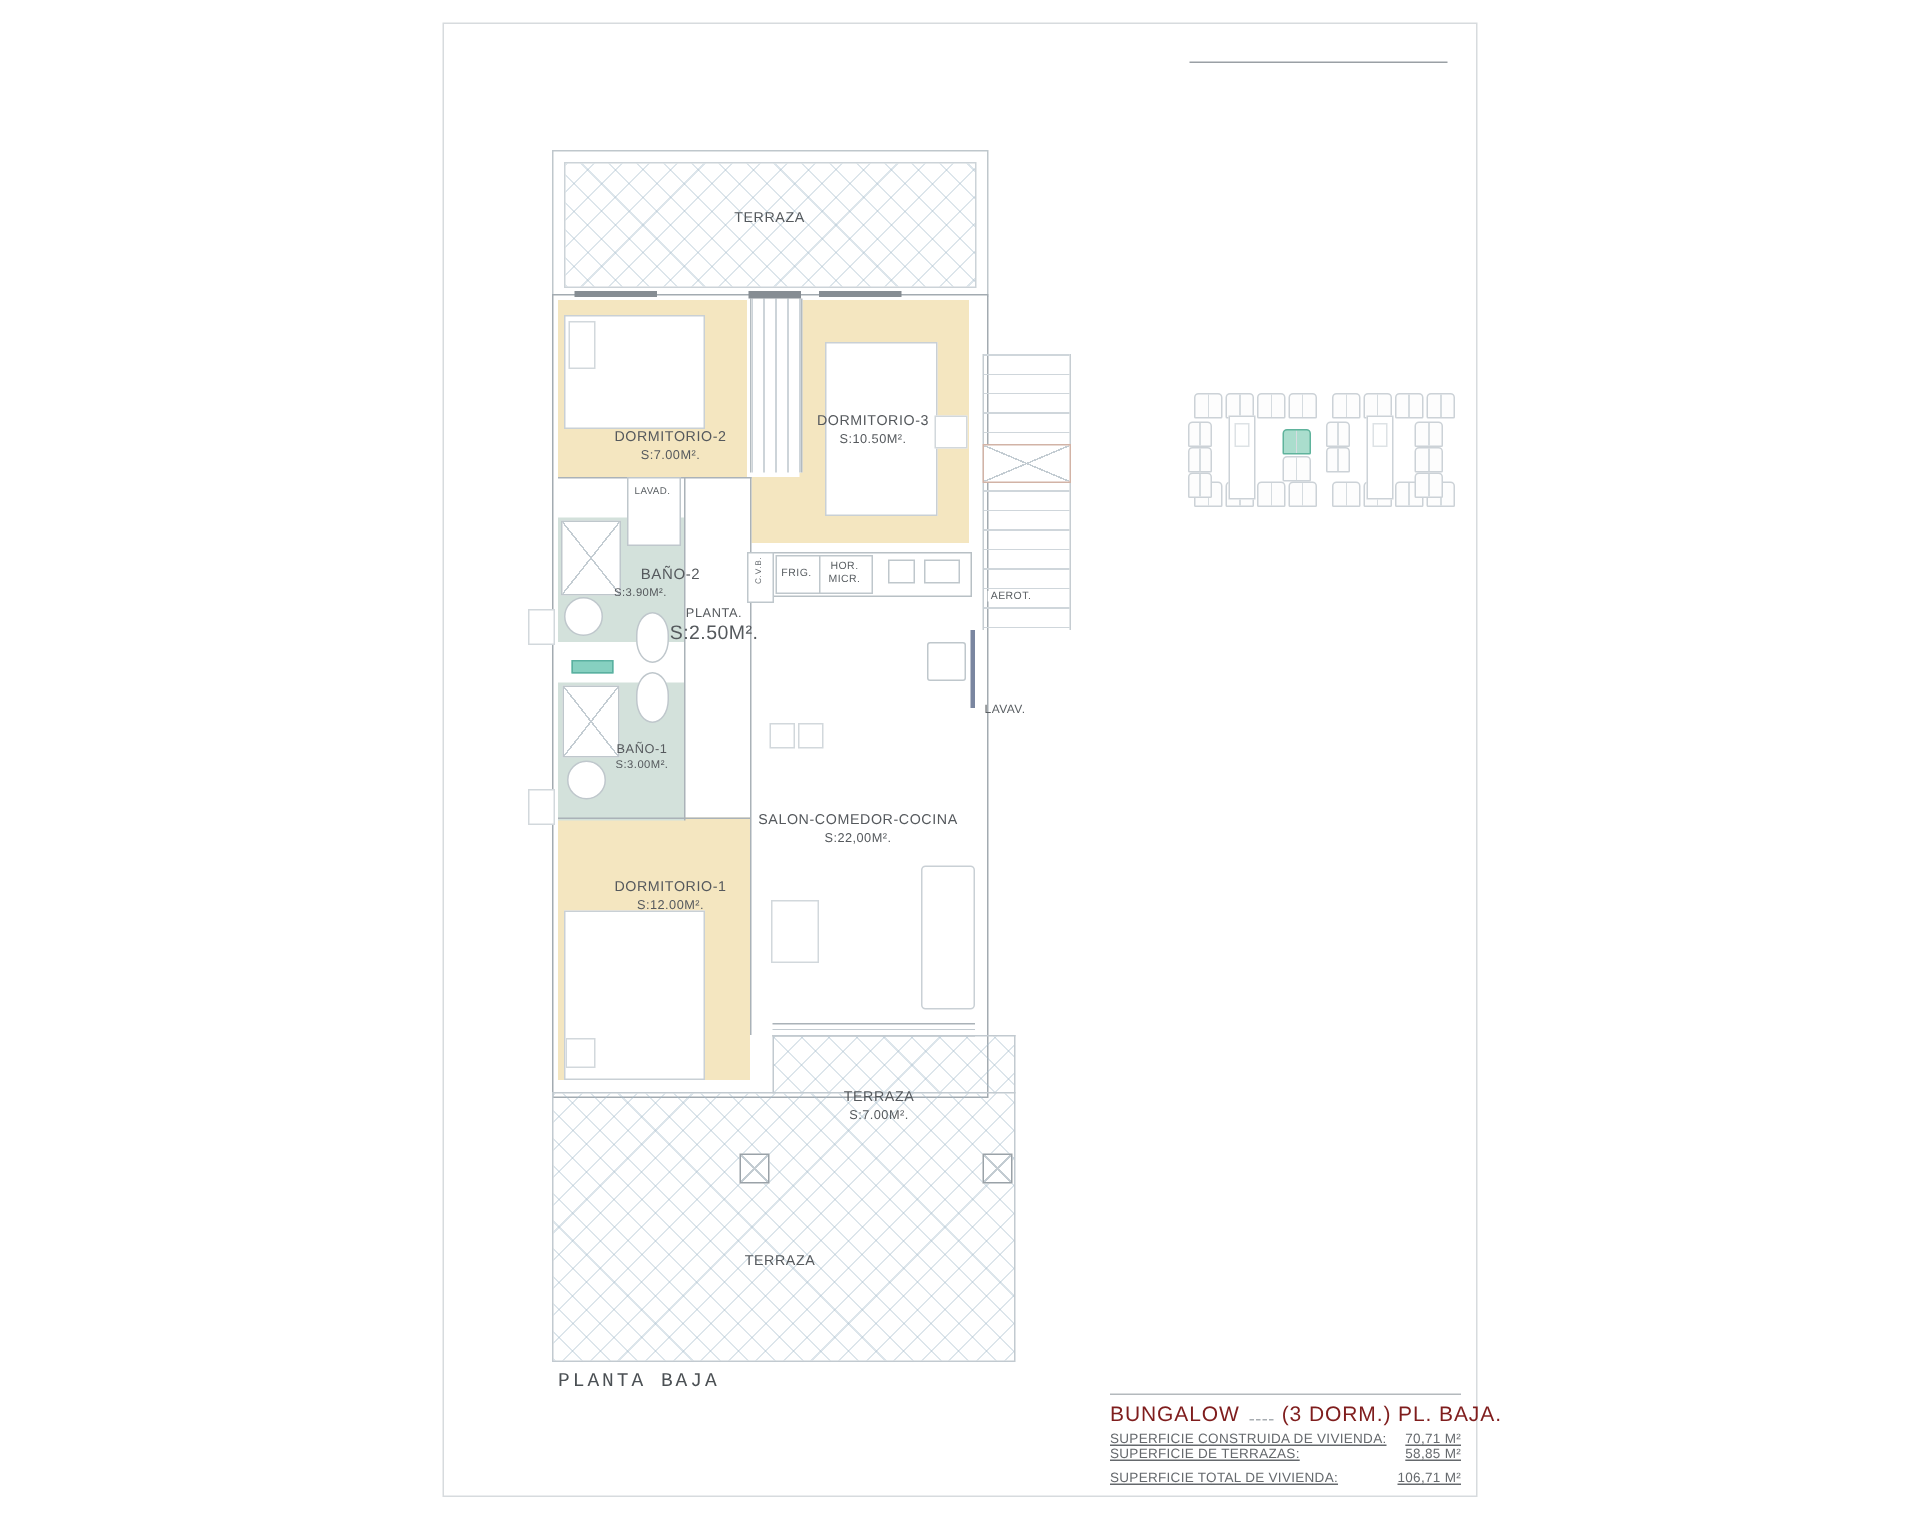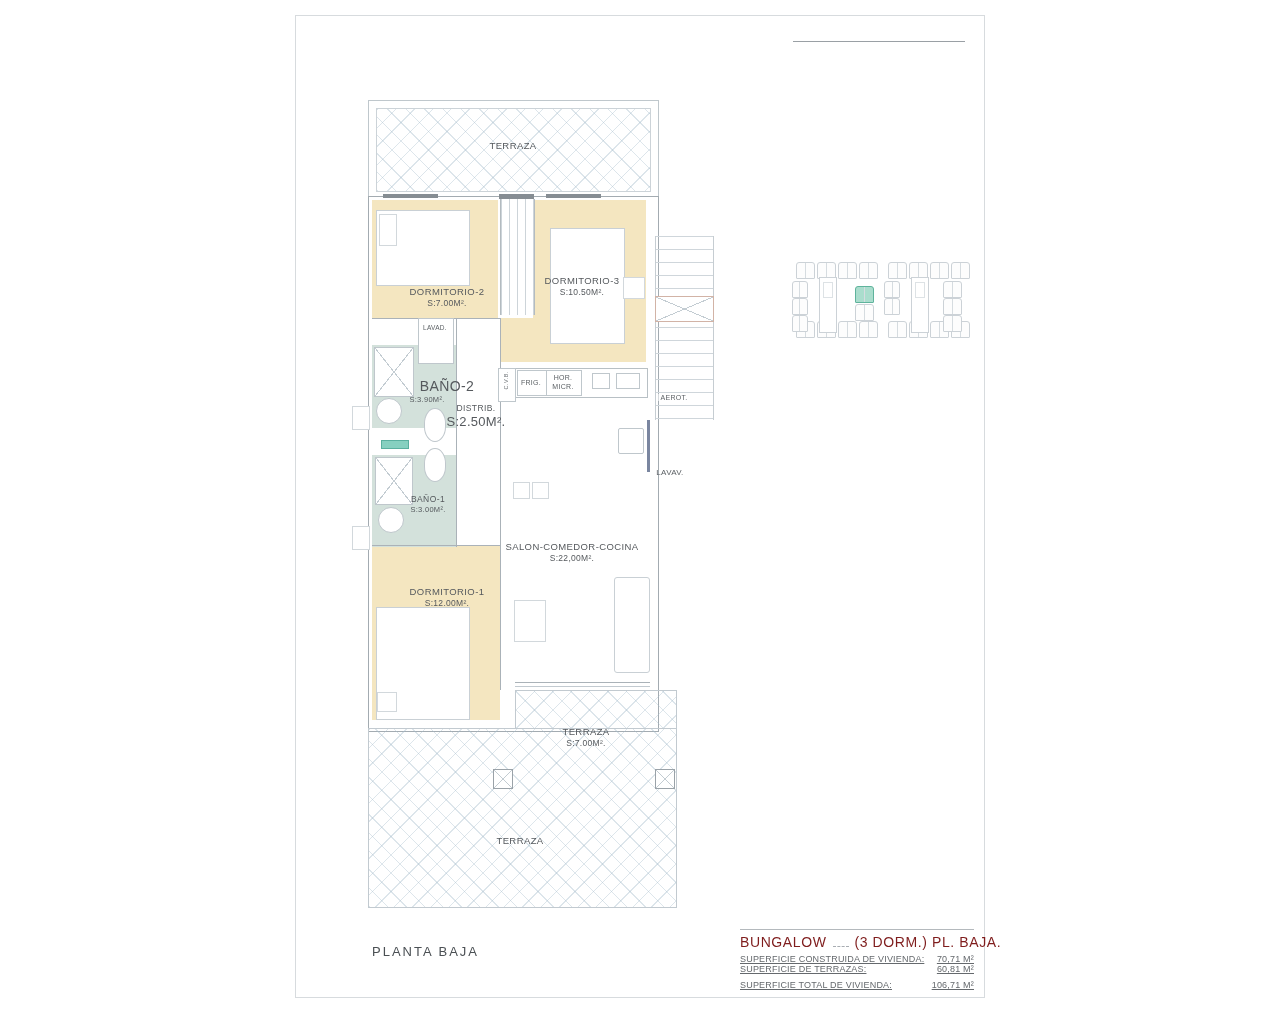--- a/index.html
+++ b/index.html
@@ -139,25 +139,25 @@
 
 <div class="abs rlabel" style="left:447px;top:286px;">
   <span class="n">DORMITORIO-2</span>
   <span class="a">S:7.00M².</span>
 </div>
 <div class="abs rlabel" style="left:582px;top:275px;">
   <span class="n">DORMITORIO-3</span>
   <span class="a">S:10.50M².</span>
 </div>
 <div class="abs rlabel" style="left:427px;top:377px;">
-  <span class="n" style="font-size:14px;margin-left:40px;">BAÑO-2</span>
+  <span class="n" style="font-size:10px;margin-left:40px;">BAÑO-2</span>
   <span class="a" style="font-size:7.5px;">S:3.90M².</span>
 </div>
 <div class="abs rlabel" style="left:476px;top:403px;">
-  <span class="n" style="font-size:8.5px;">DISTRIB.</span>
+  <span class="n" style="font-size:8.5px;">PLANTA.</span>
   <span class="a" style="font-size:13px;">S:2.50M².</span>
 </div>
 <div class="abs rlabel" style="left:428px;top:494px;">
   <span class="n" style="font-size:8.5px;">BAÑO-1</span>
   <span class="a" style="font-size:7.5px;">S:3.00M².</span>
 </div>
 <div class="abs rlabel" style="left:447px;top:586px;">
   <span class="n">DORMITORIO-1</span>
   <span class="a">S:12.00M².</span>
 </div>
@@ -192,32 +192,32 @@
   <div class="su" style="left:140px;top:68px;width:17px;height:15px;"></div>
   <div class="su" style="left:161px;top:68px;width:17px;height:15px;"></div>
   <div class="su" style="left:94px;top:28px;width:14px;height:15px;"></div>
   <div class="su" style="left:94px;top:45px;width:14px;height:15px;"></div>
   <div class="sb" style="left:121px;top:24px;width:16px;height:54px;"></div>
   <div class="su" style="left:153px;top:28px;width:17px;height:15px;"></div>
   <div class="su" style="left:153px;top:45px;width:17px;height:15px;"></div>
   <div class="su" style="left:153px;top:62px;width:17px;height:15px;"></div>
 </div>
 
-<div class="abs floor-title" style="left:372px;top:944px;">PLANTA BAJA</div>
+<div class="abs floor-title" style="left:372px;top:913px;font-family:Liberation Mono, monospace;">PLANTA BAJA</div>
 
 <div class="abs" style="left:740px;top:929px;width:234px;">
   <div style="height:1px;background:#b4b9bd;"></div>
   <div class="sum-title" style="margin-top:4px;">
     <span>BUNGALOW</span><span class="blank"></span><span>(3 DORM.)  PL. BAJA.</span>
   </div>
   <div class="srow" style="margin-top:4px;">
     <span>SUPERFICIE CONSTRUIDA DE VIVIENDA:</span>
     <span>70,71 M²</span>
   </div>
   <div class="srow">
     <span>SUPERFICIE DE TERRAZAS:</span>
-    <span>60,81 M²</span>
+    <span>58,85 M²</span>
   </div>
   <div class="srow" style="margin-top:6px;">
     <span>SUPERFICIE TOTAL DE VIVIENDA:</span>
     <span>106,71 M²</span>
   </div>
 </div>
 
 </body></html>

